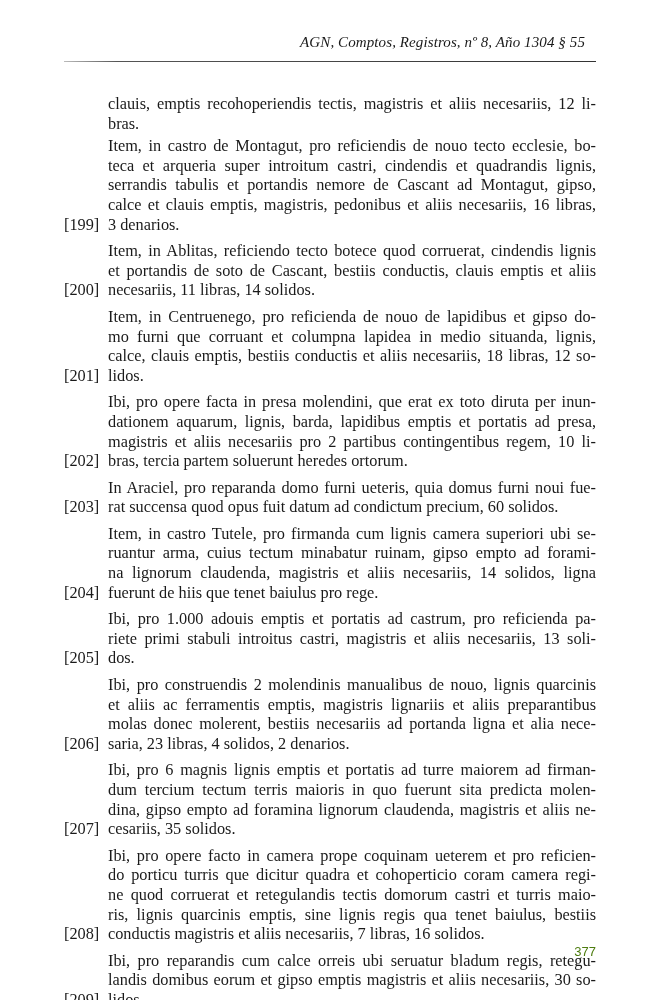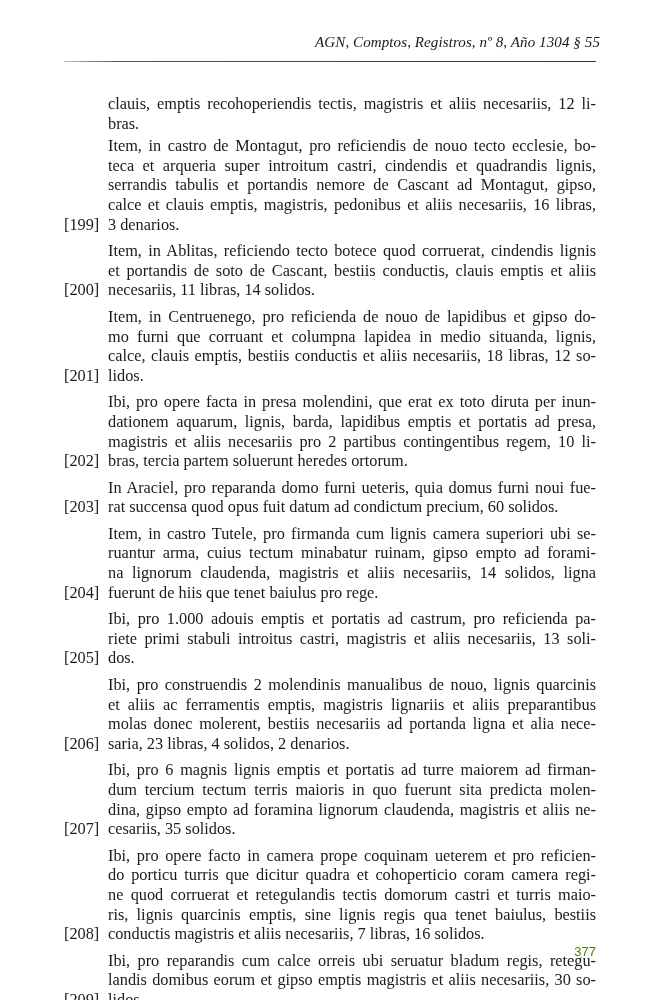--- a/index.html
+++ b/index.html
@@ -1,18 +1,18 @@
 <!DOCTYPE html>
 <html><head>
 <meta charset="utf-8">
 <style>
   html, body { margin: 0; padding: 0; background: #ffffff; }
   body { width: 660px; height: 1000px; position: relative; overflow: hidden;
          font-family: "Liberation Serif", "DejaVu Serif", serif; color: #1a1a1a; }
-  .header { position: absolute; top: 34px; right: 60px; font-style: italic;
+  .header { position: absolute; top: 34px; right: 75px; font-style: italic;
             font-size: 15px; letter-spacing: 0.1px; }
   .rule { position: absolute; top: 61px; left: 64px; width: 532px; height: 1px;
           background: linear-gradient(to right, #bbb 0%, #555 10%, #333 100%); }
   .content { position: absolute; top: 94px; left: 64px; width: 532px; }
   .entry { display: flex; margin-bottom: 7px; align-items: flex-end; }
   .label { width: 44px; flex: 0 0 44px; font-size: 16.3px; line-height: 19.6px; }
   .text { flex: 1; font-size: 16.3px; line-height: 19.6px; text-align: justify;
           hyphens: manual; }
   .cont { margin-left: 44px; margin-bottom: 3px; font-size: 16.3px; line-height: 19.6px;
           text-align: justify; }

